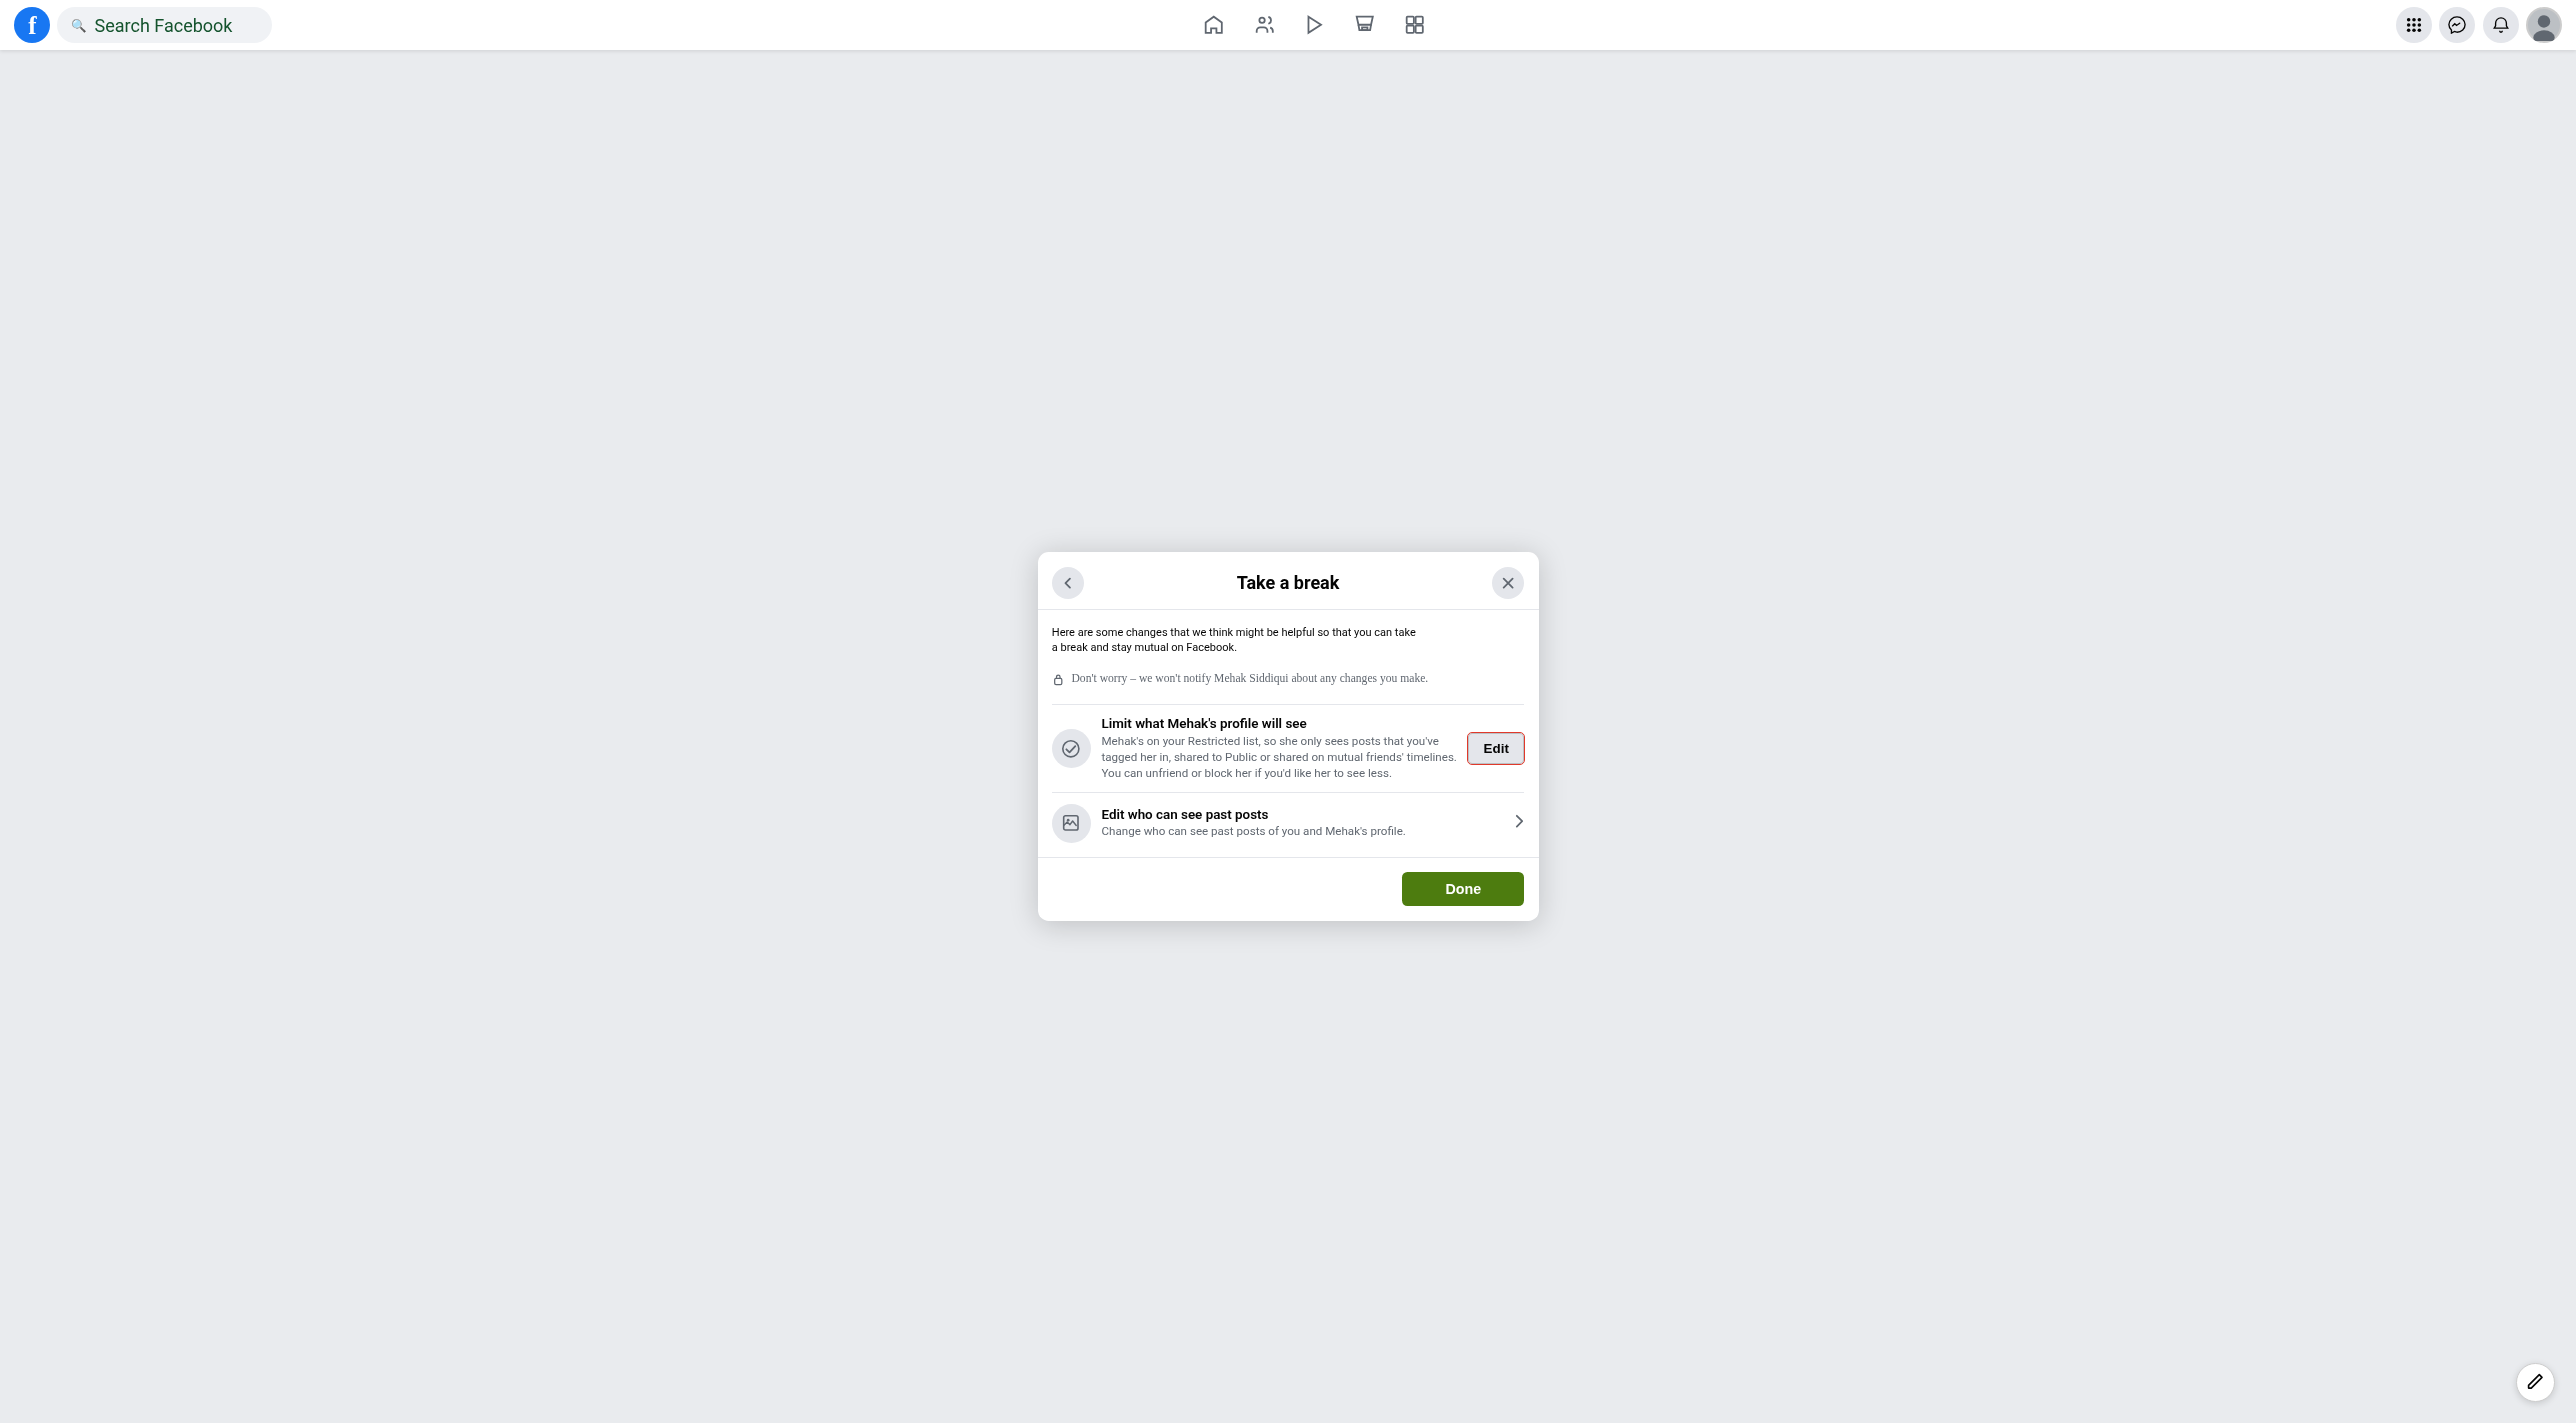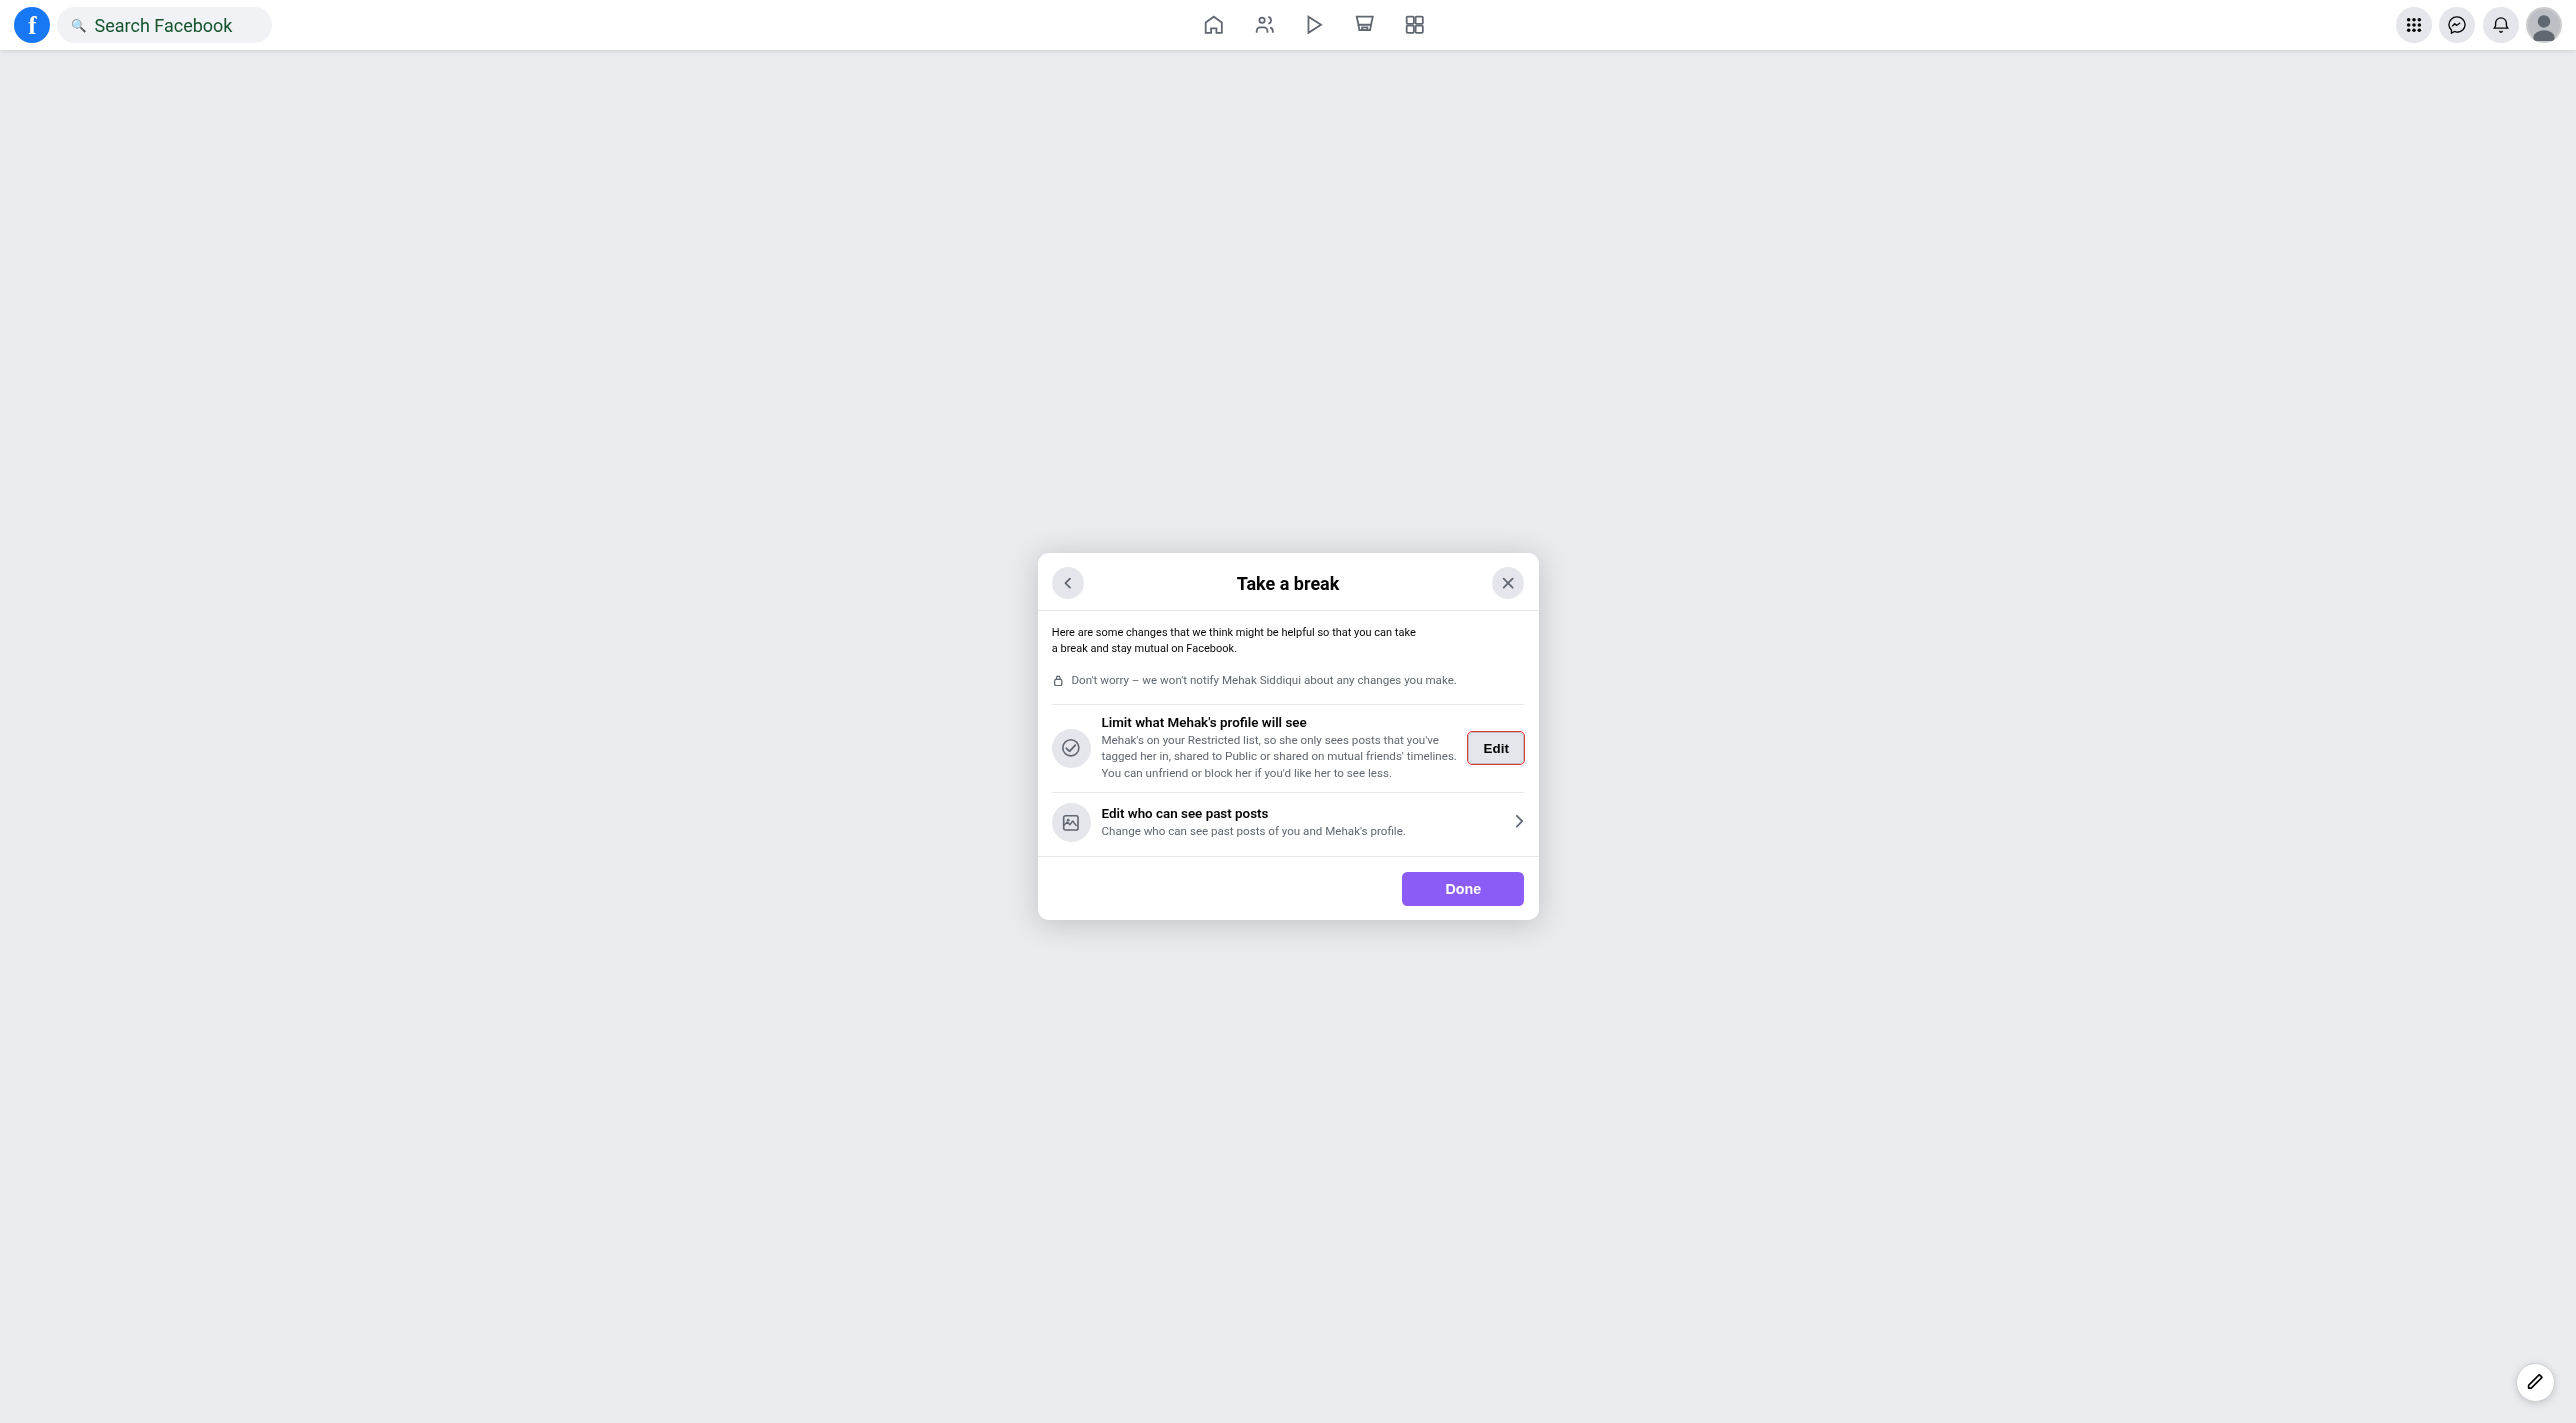--- a/index.html
+++ b/index.html
@@ -179,20 +179,21 @@
       margin-bottom: 17px;
       line-height: 1.4;
     }
     .modal-privacy-note {
       display: flex;
       align-items: flex-start;
       gap: 7.2px;
       margin-bottom: 14.3px;
       color: #606770;
       font-size: 11.6px;
+      font-family: Liberation Serif, serif;
     }
     .lock-icon {
       font-size: 12.5px;
       flex-shrink: 0;
       margin-top: 0.9px;
     }
 
     
     .modal-list {
       display: flex;
@@ -256,21 +257,21 @@
 
     
     .modal-footer {
       padding: 14.3px;
       display: flex;
       justify-content: flex-end;
       border-top: 0.9px solid #e4e6eb;
       margin-top: 3.6px;
     }
     .btn-done {
-      background: #8b5cf6;
+      background: #4d7c0f;
       color: #fff;
       border: none;
       border-radius: 5.4px;
       padding: 9px 43px;
       font-size: 14.3px;
       font-weight: 600;
       cursor: pointer;
     }
 
     

